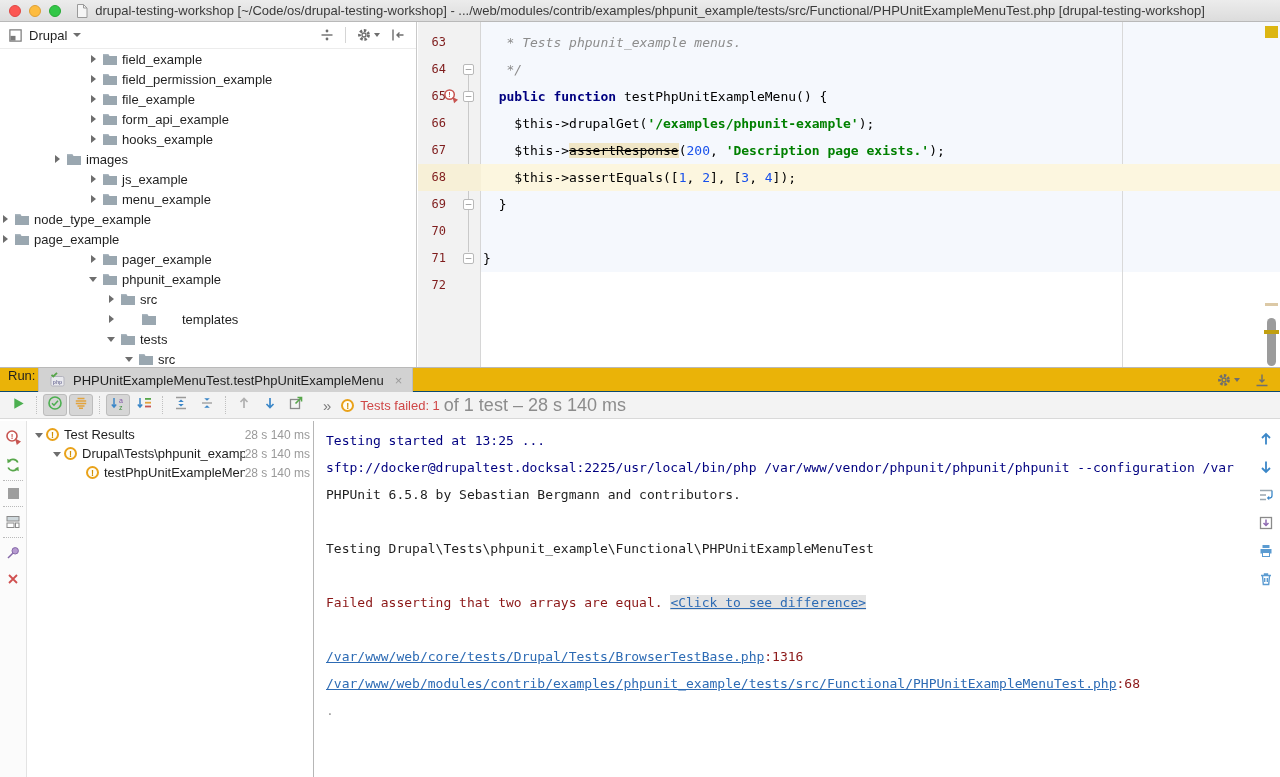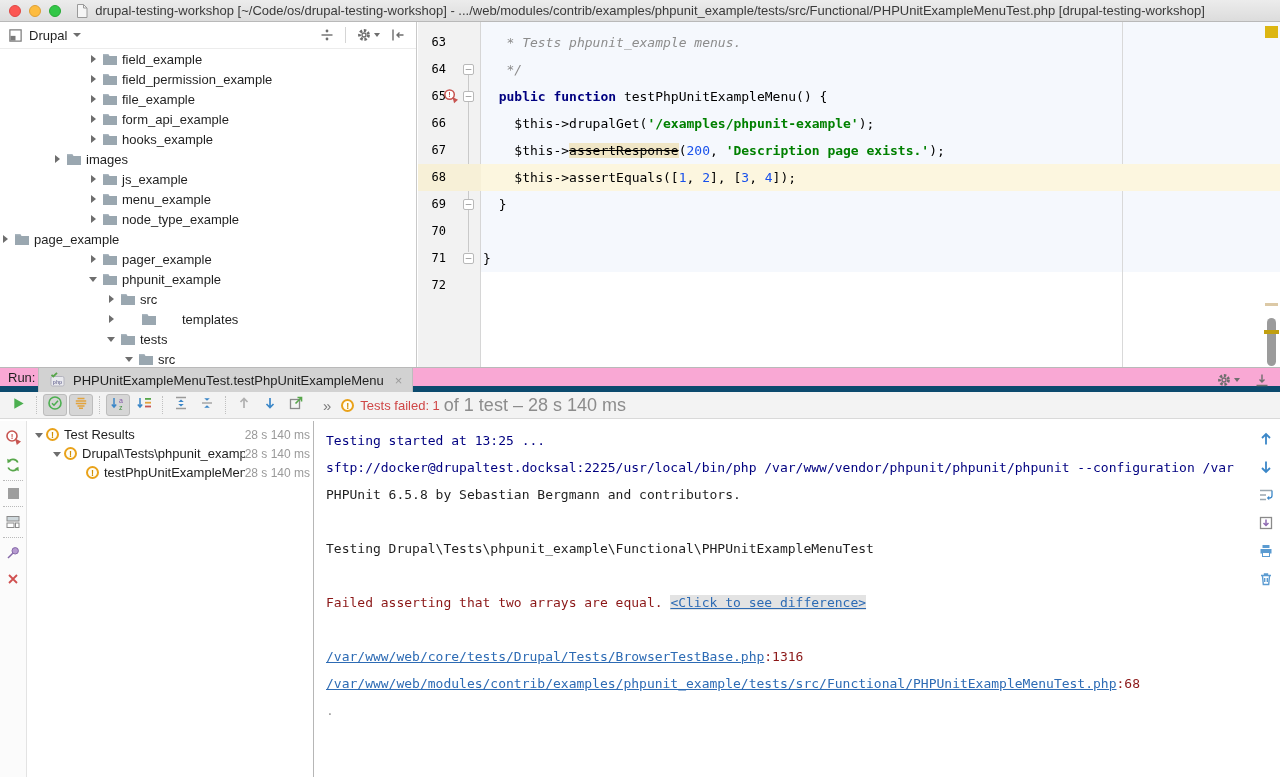--- a/index.html
+++ b/index.html
@@ -42,21 +42,21 @@
   
   .editor { position:absolute; left:418px; top:22px; right:0; height:345px; background:#fff; overflow:hidden; }
   .ed-blue { position:absolute; left:63px; right:0; top:0; height:250px; background:#f5f8fd; }
   .ed-gutter { position:absolute; left:0; top:0; bottom:0; width:63px; background:#f2f2f2;
     border-right:1px solid #d6d6d6; }
   .ed-margin { position:absolute; left:704px; top:0; height:345px; width:1px; background:#d9d9d9; }
   .ed-foldline { position:absolute; left:50px; top:52px; height:178px; width:1px; background:#c9c9c9; }
   .hl-gutter { position:absolute; left:0; width:63px; height:27px; background:#f7f0d7; }
   .hl-code { position:absolute; left:63px; right:0; height:27px; background:#fcf6df; }
   .lnum { position:absolute; left:2px; width:26px; height:27px; text-align:right;
-    font:12px/27px "DejaVu Sans Mono", monospace; color:#000000; }
+    font:12px/27px "DejaVu Sans Mono", monospace; color:#7f1d1d; }
   .fold { position:absolute; left:45px; width:11px; height:11px; background:#fff;
     border:1px solid #b9b9b9; border-radius:2px; color:#8a8a8a;
     font:9px/9px "DejaVu Sans", sans-serif; text-align:center; }
   .gicon { position:absolute; left:25px; }
   .cline { position:absolute; left:65px; right:0; height:27px; white-space:pre;
     font:13px/27px "DejaVu Sans Mono", monospace; }
   .e-cmt { color:#8c8c8c; font-style:italic; }
   .e-kw { color:#000080; font-weight:bold; }
   .e-str { color:#008000; font-weight:bold; }
   .e-num { color:#1750eb; }
@@ -64,22 +64,22 @@
   .e-dep { color:#000; background:#f0e6c6; text-decoration:line-through; }
   .stripe-corner { position:absolute; right:2px; top:4px; width:13px; height:12px; background:#dcb613; }
   .stripe-tick { position:absolute; right:2px; top:281px; width:13px; height:3px; background:#dcc9a6; }
   .sb-thumb { position:absolute; right:4px; top:296px; width:9px; height:48px;
     background:rgba(130,130,130,.8); border-radius:4.5px; }
   .sb-mark { position:absolute; right:1px; top:308px; width:15px; height:4px; background:#c19f10; }
 
   
   .run-panel { position:absolute; left:0; right:0; top:367px; bottom:0;
     border-top:1px solid #b9b9b9; background:#fff; }
-  .rp-tabs { position:relative; height:24px; background:#f9a8d4; border-bottom:6px solid #0c4a6e;
-    display:flex; align-items:center; }
+  .rp-tabs { position:relative; height:24px; background:#eab308; border-bottom:1px solid #0c4a6e;
+    display:flex; align-items:flex-start; }
   .rp-run-label { font-size:13px; color:#1f1f1f; margin-left:8px; }
   .rp-tab { position:absolute; left:38px; top:0; height:24px; background:#d2d2d2;
     border-left:1px solid #bdbdbd; border-right:1px solid #bdbdbd;
     display:flex; align-items:center; gap:7px; padding:0 10px; }
   .rp-tab-title { font-size:13px; color:#1f1f1f; white-space:nowrap; }
   .rp-tab-close { font-size:13px; color:#9a9a9a; margin-left:4px; }
   .rp-tabs-right { position:absolute; right:10px; top:0; height:24px; display:flex; align-items:center; gap:14px; }
   .gear-wrap { display:flex; align-items:center; }
   .gear-caret { width:0; height:0; border-left:3.5px solid transparent; border-right:3.5px solid transparent;
     border-top:4px solid #6e6e6e; margin-left:2px; }
@@ -250,21 +250,21 @@
         <div class="tree-row" style="padding-left: 88px;">
           <span class="arr right"></span>
           <span class="ticon">
             <svg width="16" height="14" viewBox="0 0 16 14">
               <path fill="#9aa7b0" d="M1 2h5l1.6 2H15v9H1z"></path>
               <path fill="#aab6bf" d="M1 2h5l1 1.3H1z"></path>
             </svg>
           </span>
           <span class="tlabel">menu_example</span>
         </div>
-        <div class="tree-row" style="padding-left: 88px;">
+        <div class="tree-row" style="">
           <span class="arr right"></span>
           <span class="ticon">
             <svg width="16" height="14" viewBox="0 0 16 14">
               <path fill="#9aa7b0" d="M1 2h5l1.6 2H15v9H1z"></path>
               <path fill="#aab6bf" d="M1 2h5l1 1.3H1z"></path>
             </svg>
           </span>
           <span class="tlabel">node_type_example</span>
         </div>
         <div class="tree-row" style="">

